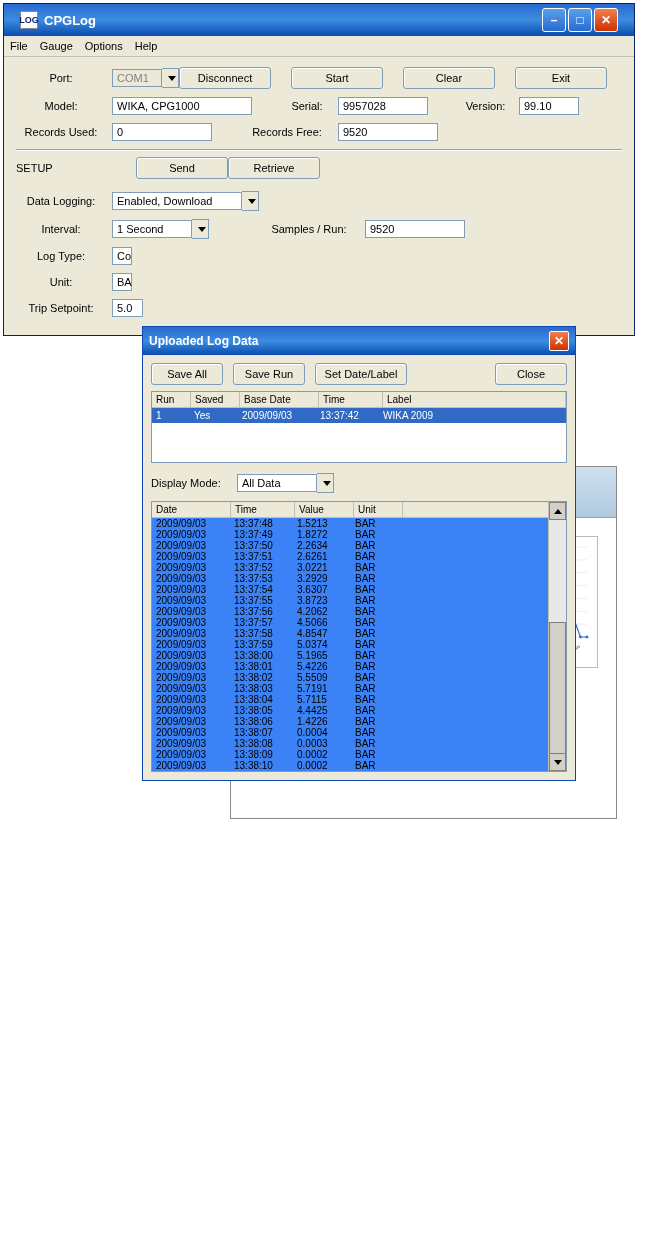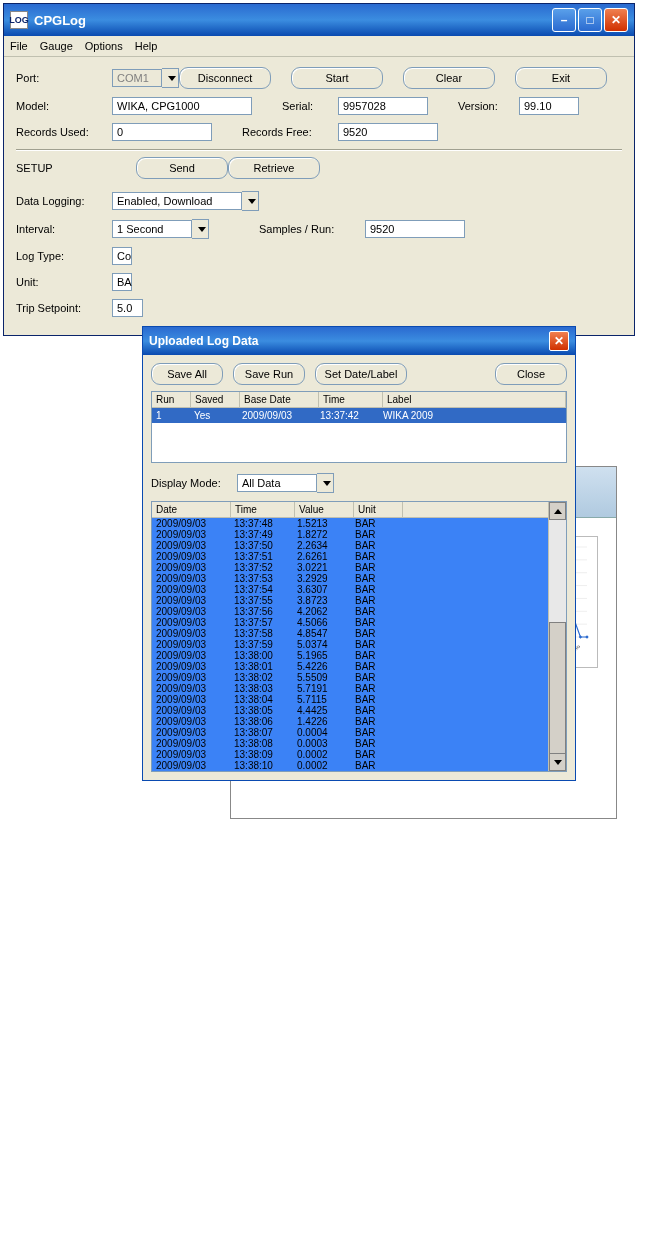--- a/index.html
+++ b/index.html
@@ -14,21 +14,21 @@
   .window {
     position: relative;
     border: 1px solid #0a246a;
     background: #ece9d8;
     width: 630px;
     margin: 3px;
   }
   .titlebar {
     background: linear-gradient(to bottom, #2a6ad0, #3b8de0 50%, #0a4ab0);
     color: #fff;
-    padding: 4px 6px;
+    padding: 4px 16px;
     display: flex;
     justify-content: space-between;
     font-weight: bold;
     font-size: 13px;
   }
   .titlebar .left {
     display: flex;
     align-items: center;
     gap: 6px;
   }
@@ -77,21 +77,21 @@
   }
   .content {
     padding: 10px 12px;
   }
   .row {
     display: flex;
     align-items: center;
     margin-bottom: 8px;
   }
   .lbl {
-    text-align: left;
+    text-align: center;
     padding-right: 6px;
   }
   .field {
     background: #fff;
     border: 1px solid #7f9db9;
     padding: 2px 4px;
     height: 18px;
     font-size: 11px;
     box-sizing: border-box;
     display: flex;
@@ -105,21 +105,21 @@
     background: #ece9d8;
     border: 1px solid #7f9db9;
     padding: 2px 8px;
     height: 22px;
     font-size: 11px;
     box-sizing: border-box;
     display: flex;
     align-items: center;
     justify-content: center;
     cursor: default;
-    border-radius: 9px;
+    border-radius: 3px;
     box-shadow: 1px 1px 0 #fff inset;
   }
   .dropdown-arrow {
     border-left: 4px solid transparent;
     border-right: 4px solid transparent;
     border-top: 5px solid #000;
     margin-left: 4px;
   }
   .combo {
     display: flex;

